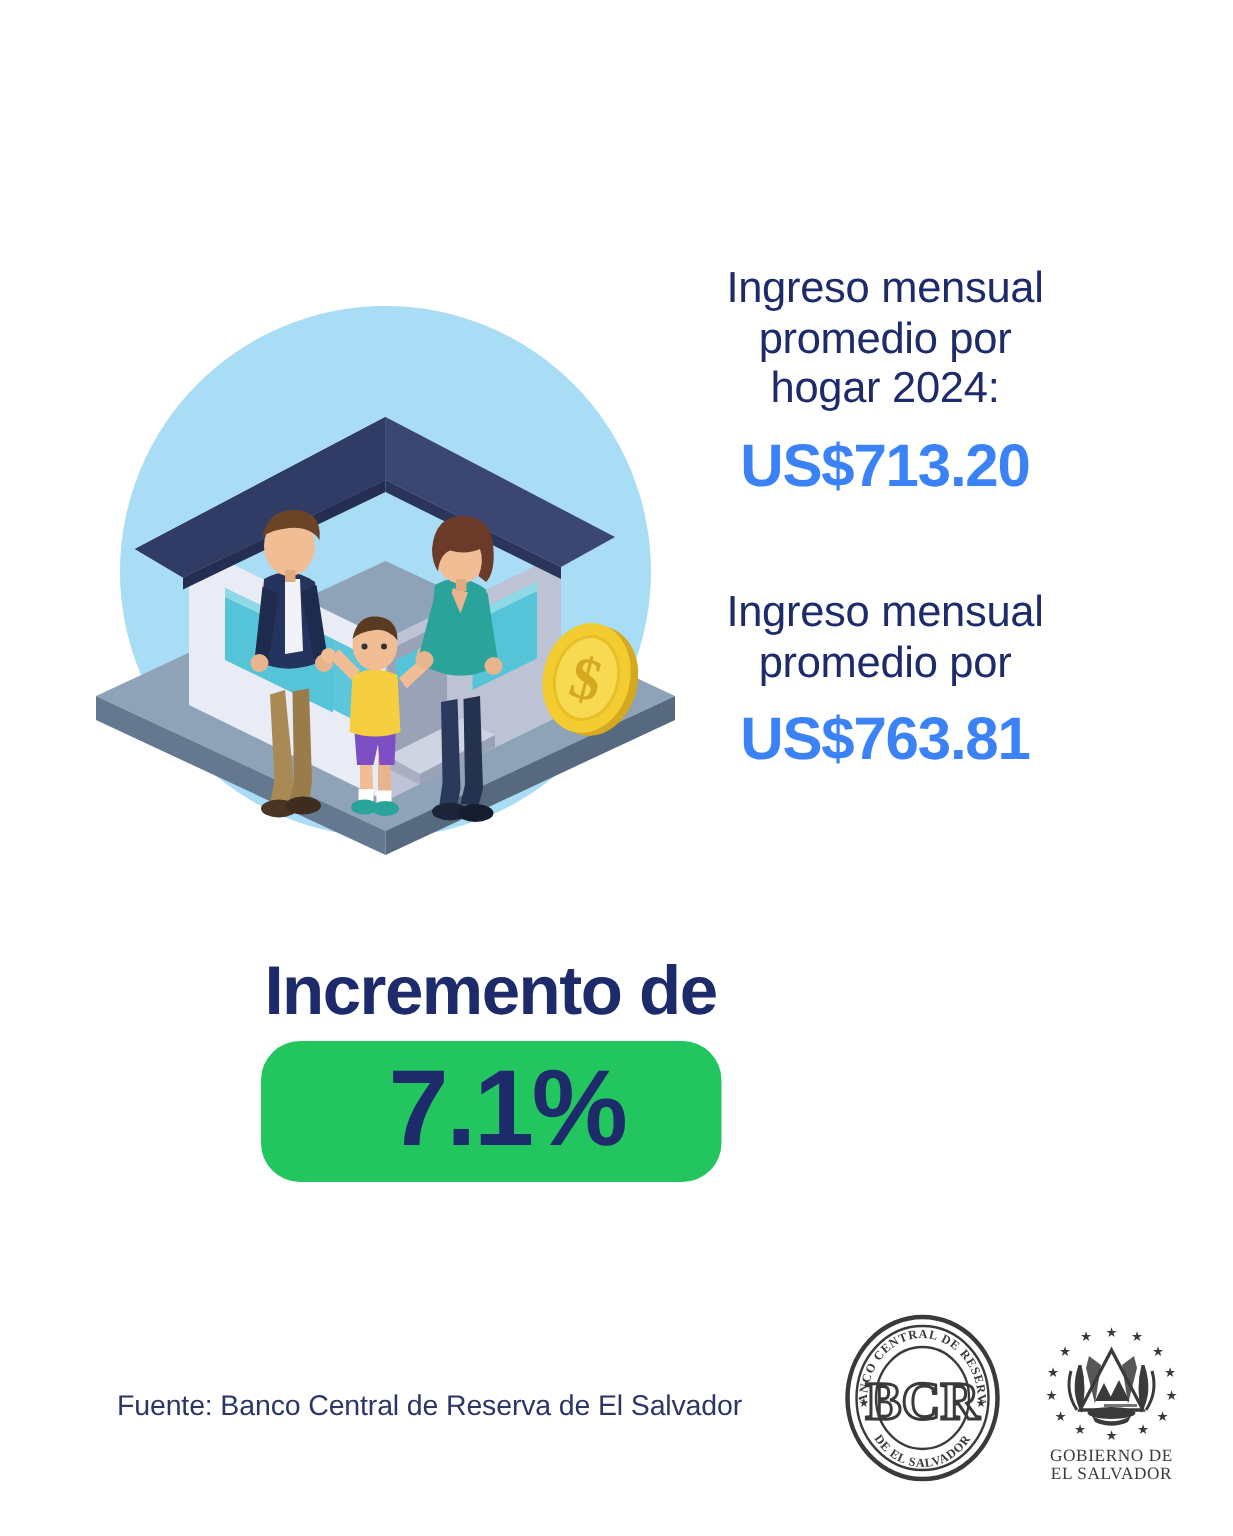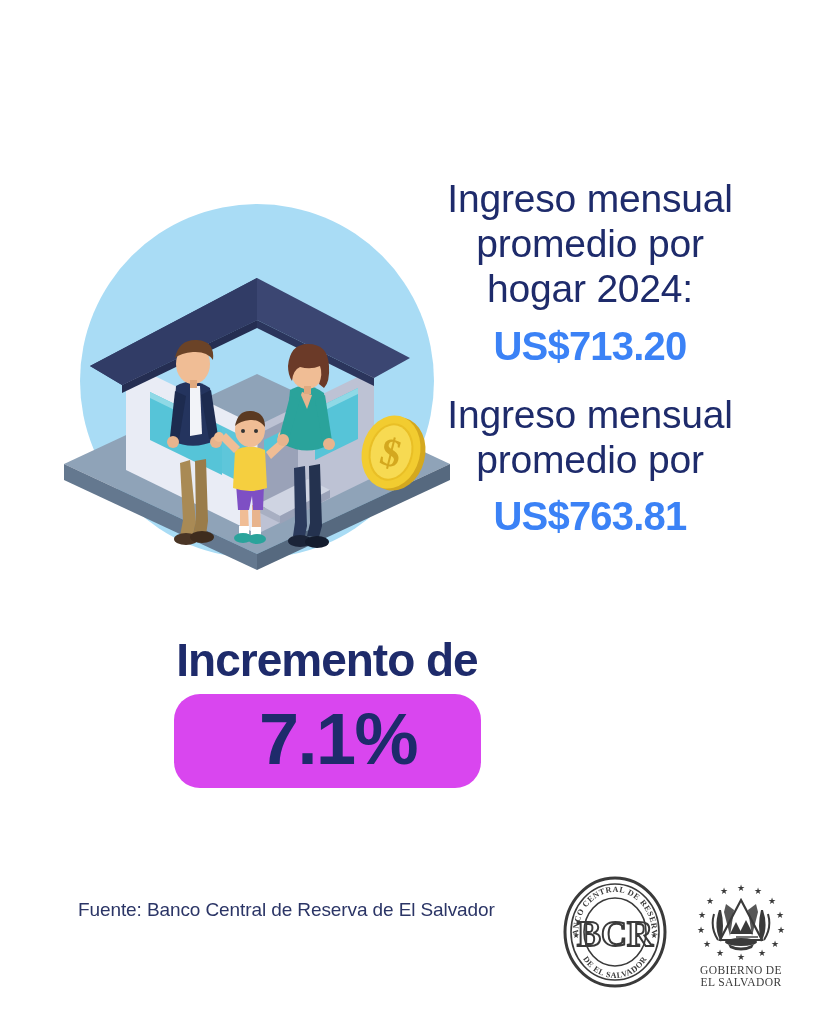--- a/index.html
+++ b/index.html
@@ -33,21 +33,21 @@
   .stat-block {
     position: absolute;
     left: 440px;
     width: 300px;
     text-align: center;
     color: #1e2b6b;
   }
   #stat-2024 { top: 176px; }
   #stat-2025 { top: 392px; }
   .stat-label {
-    font-size: 39px;
+    font-size: 29px;
     line-height: 1.16;
     font-weight: 400;
     letter-spacing: -0.2px;
     color: #1e2b6b;
     margin: 0;
   }
   .stat-value {
     font-size: 40px;
     font-weight: 700;
     letter-spacing: -0.8px;
@@ -70,37 +70,37 @@
     letter-spacing: -1px;
     color: #1e2b6b;
     line-height: 1.05;
     margin: 0;
   }
   #increment-badge {
     display: inline-block;
     margin-top: 10px;
     min-width: 307px;
     padding: 9px 24px 13px 46px;
-    background: #d946ef;
+    background: #22c55e;
     border-radius: 26px;
     box-sizing: border-box;
   }
   #increment-value {
     font-size: 72px;
     font-weight: 700;
     letter-spacing: -1.5px;
     color: #1e2b6b;
     line-height: 1.0;
   }
 
   
   #footer-source {
     position: absolute;
     left: 78px;
-    top: 899px;
+    top: 927px;
     font-size: 19px;
     color: #2b3566;
     letter-spacing: -0.1px;
   }
   #logo-bcr {
     position: absolute;
     left: 562px;
     top: 876px;
     width: 106px;
     height: 112px;

